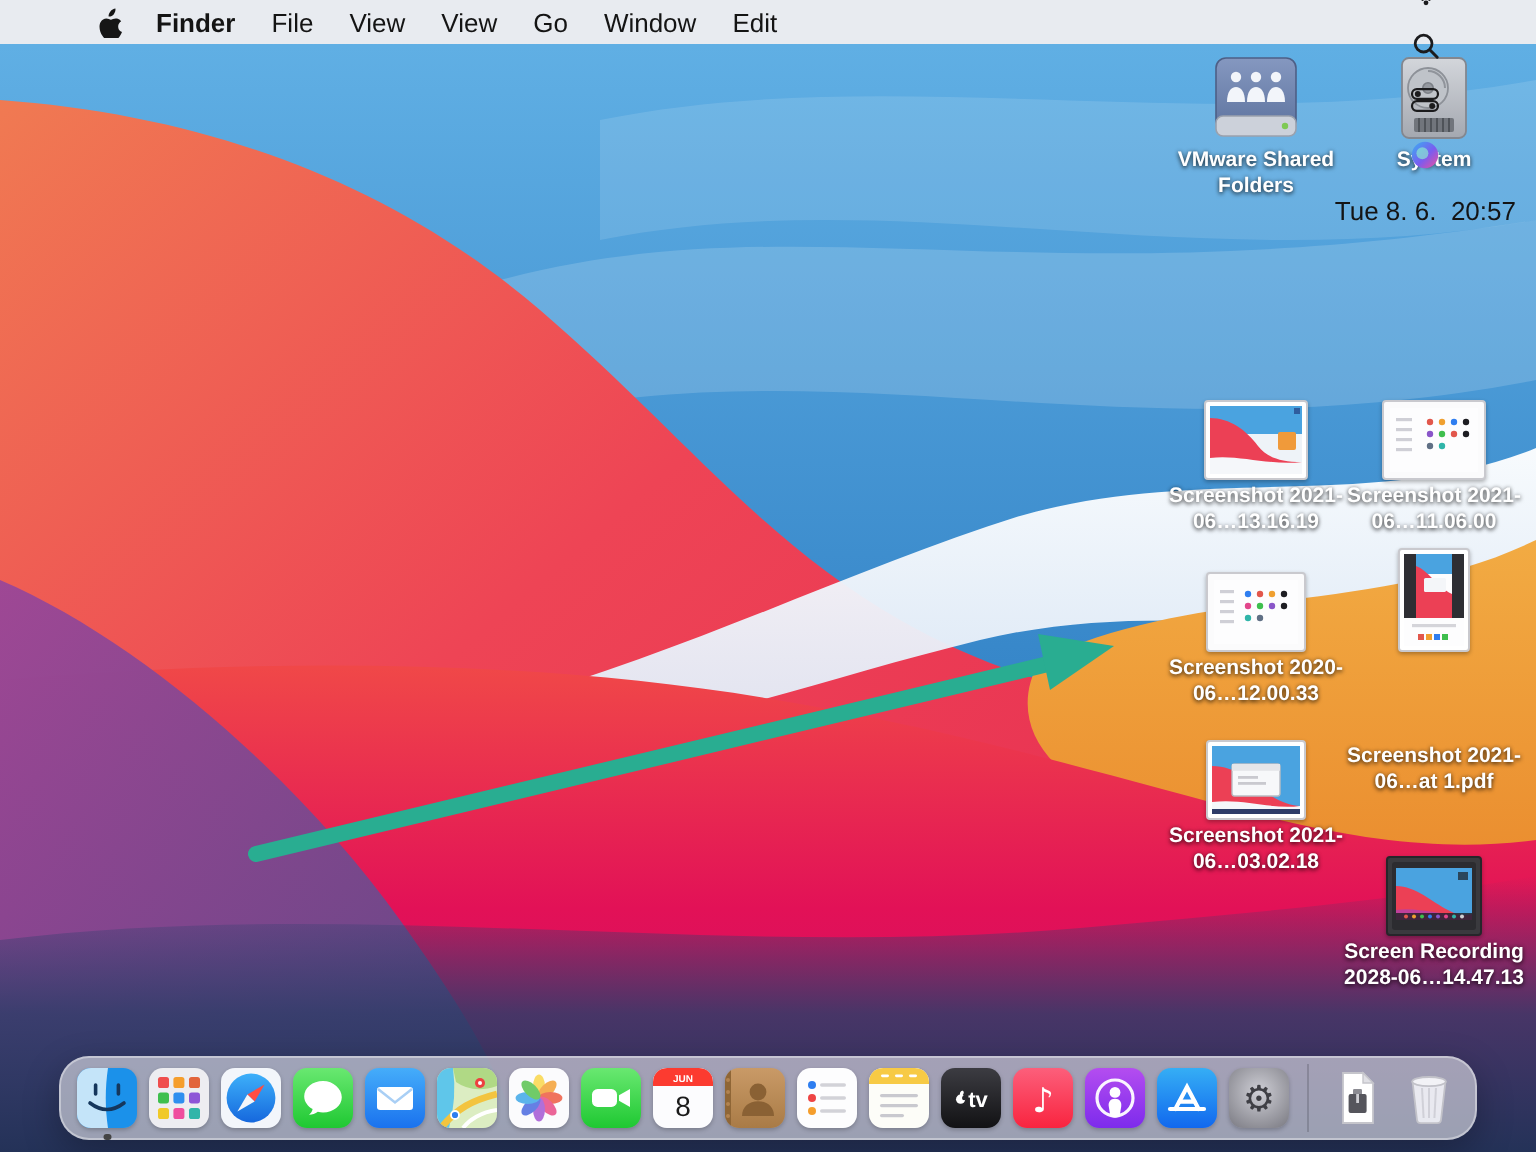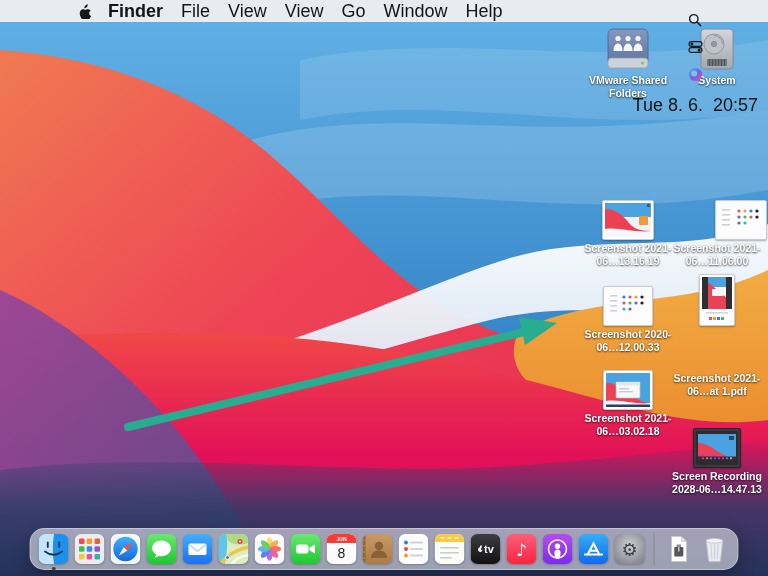--- a/index.html
+++ b/index.html
@@ -4,21 +4,21 @@
 <style>
   * { margin:0; padding:0; box-sizing:border-box; }
   html,body { width:768px; height:576px; overflow:hidden; }
   body { font-family:"Liberation Sans","DejaVu Sans",sans-serif; cursor:default; }
   #screen { position:relative; width:768px; height:576px; overflow:hidden; background:#2e7ec4; }
   #wallpaper { position:absolute; inset:0; }
 
   
   #menubar { position:absolute; top:0; left:0; right:0; height:22px;
     background:rgba(237,237,240,0.96); display:flex; align-items:center;
-    font-size:18px; color:#141414; z-index:40;padding-left:30px; }
+    font-size:13px; color:#141414; z-index:40; }
   #menubar .left { display:flex; align-items:center; padding-left:48px; }
   .menu-item { padding:0 9px; }
   .menu-item.app-name { font-weight:700; }
   #menubar .right { margin-left:auto; display:flex; align-items:center; gap:13px; padding-right:10px;flex-direction:column; }
   .status-ic { display:flex; align-items:center; }
   #clock { white-space:pre; }
 
   
   .dicon-block { position:absolute; width:100px; display:flex; flex-direction:column; align-items:center; z-index:10; }
   .icon-slot { display:flex; align-items:flex-end; justify-content:center; }
@@ -100,21 +100,21 @@
         <svg width="13" height="15" viewBox="0 0 15 17">
             <path fill="#161616" d="M10.3,3.4c0.6-0.8,1.1-1.9,0.9-3.2c-1,0.1-2.2,0.8-2.9,1.6C7.7,2.5,7.1,3.7,7.3,4.8 C8.4,4.9,9.6,4.2,10.3,3.4z M12.8,10.6c0-2,1.6-3,1.7-3.1c-0.9-1.4-2.4-1.6-2.9-1.6c-1.2-0.1-2.4,0.7-3,0.7c-0.6,0-1.6-0.7-2.6-0.7 c-1.3,0-2.6,0.8-3.3,2c-1.4,2.4-0.4,6,1,8c0.7,1,1.5,2.1,2.5,2c1,0,1.4-0.6,2.6-0.6c1.2,0,1.5,0.6,2.6,0.6c1.1,0,1.8-1,2.5-2 c0.8-1.1,1.1-2.2,1.1-2.3C14.9,13.7,12.8,12.9,12.8,10.6z"></path>
           </svg>
       </span>
       <span class="menu-item app-name">Finder</span>
       <span class="menu-item">File</span>
       <span class="menu-item">View</span>
       <span class="menu-item">View</span>
       <span class="menu-item">Go</span>
       <span class="menu-item">Window</span>
-      <span class="menu-item">Help</span>
+      <span class="menu-item">Edit</span>
     </div>
     <div class="right">
       <span class="status-ic">
         <svg width="14" height="14" viewBox="0 0 14 14">
             <circle cx="7" cy="7" r="6" fill="#0a0a0a"></circle>
             <circle cx="7" cy="7" r="4.2" fill="#ececee"></circle>
             <circle cx="7" cy="7" r="2.7" fill="#0a0a0a"></circle>
           </svg>
       </span>
       <span class="status-ic">
@@ -231,21 +231,21 @@
           <path d="M0,6 C10,6 18,12 24,20 C28,25 34,28 46,28 L46,34 L0,34 Z" fill="#ec4055"></path>
           <path d="M0,26 C14,24 30,30 46,28 L46,34 L0,34 Z" fill="#f5f7fa"></path>
           <rect x="34" y="13" width="9" height="9" rx="1" fill="#f09a3a"></rect>
           <rect x="42" y="1" width="3" height="3" fill="#2f5d9e"></rect>
         </svg>
       </div>
     </div>
     <div class="dicon-label">Screenshot 2021-06…13.16.19</div>
   </div>
 
-  <div class="dicon-block" style="left:667px; top:196px;align-items:flex-end;">
+  <div class="dicon-block" style="left:667px; top:196px;">
     <div class="icon-slot" style="height:44px;">
       <div class="thumb" style="width:52px; height:40px; padding:3px; background:#fbfbfc;">
         <svg width="44" height="32" viewBox="0 0 44 32">
           <rect width="44" height="32" fill="#fdfdfe"></rect>
           <g fill="#cfcfd6">
               <rect x="3" y="5" width="8" height="1.6"></rect>
               <rect x="3" y="10" width="8" height="1.6"></rect>
               <rect x="3" y="15" width="8" height="1.6"></rect>
               <rect x="3" y="20" width="8" height="1.6"></rect>
             </g>

